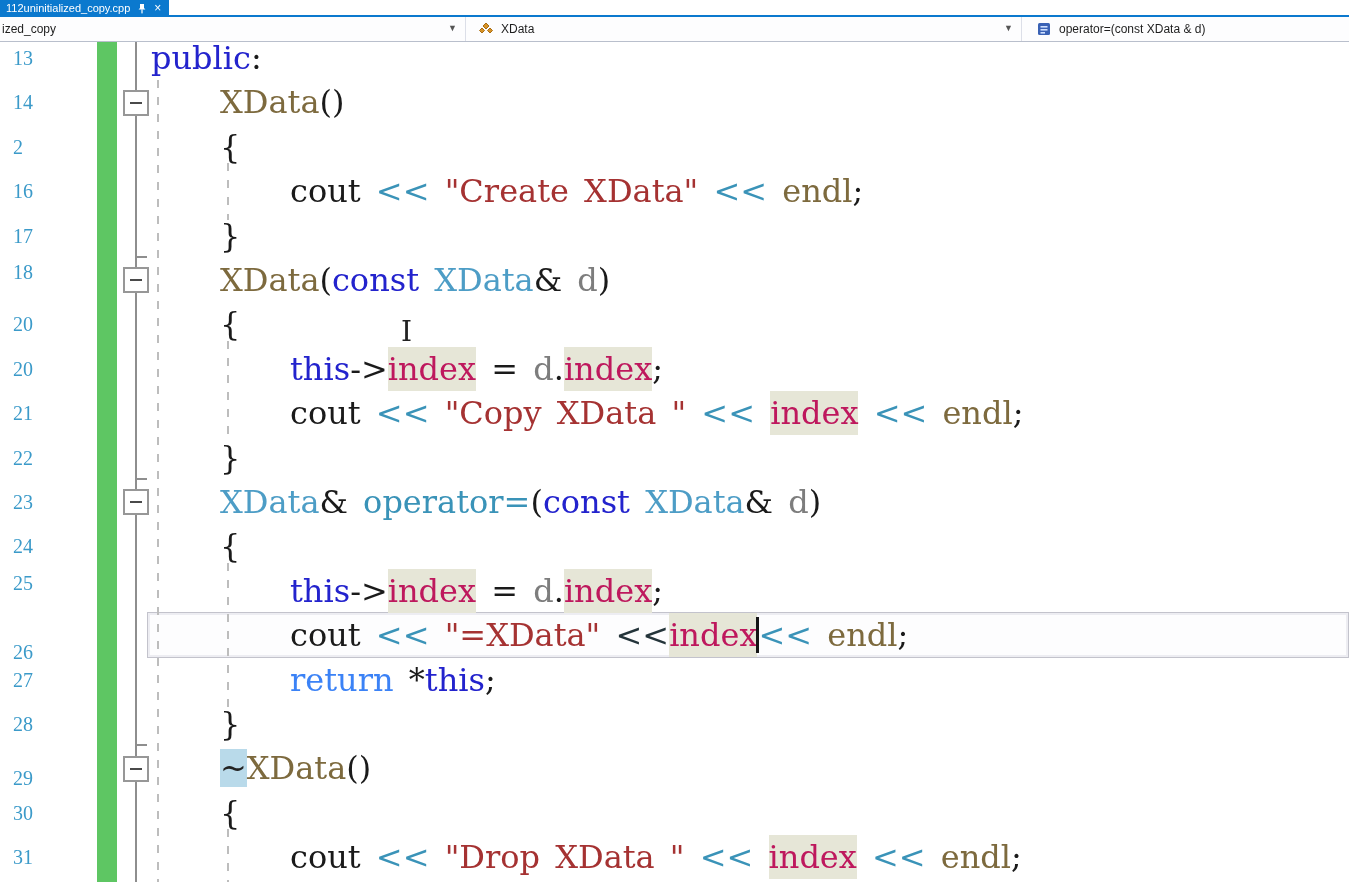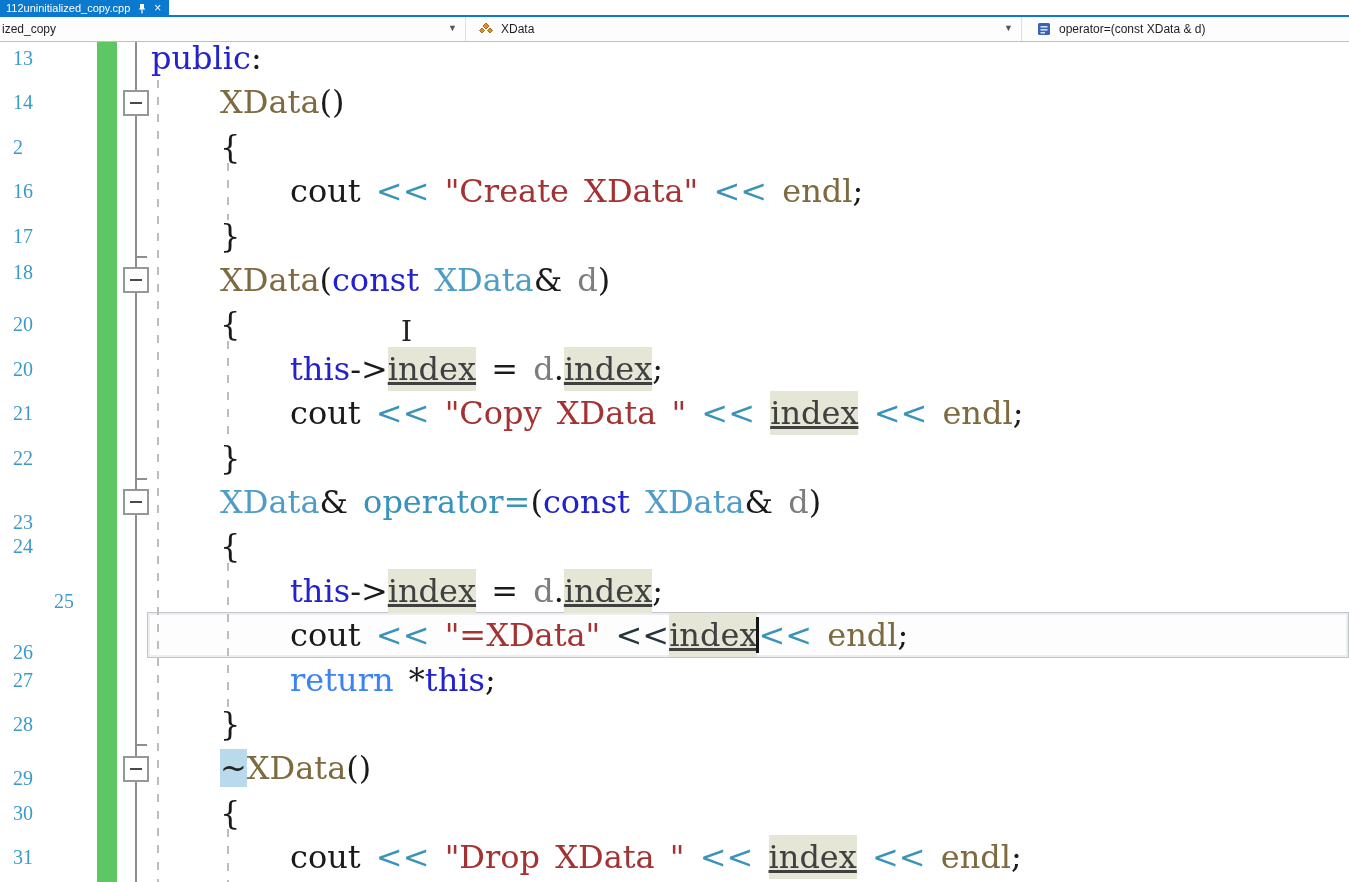--- a/index.html
+++ b/index.html
@@ -49,21 +49,21 @@
   .tok-pl{color:#1a1a1a}
   .tok-k{color:#2323cd}
   .tok-kc{color:#3b82f6}
   .tok-ty{color:#4d9dc6}
   .tok-fnop{color:#3a93b8}
   .tok-fn{color:#7d6a3e}
   .tok-st{color:#a53232}
   .tok-opr{color:#3a93b8}
   .tok-opd{color:#24343a}
   .tok-pa{color:#7d7d7d}
-  .tok-hl{color:#404040;background:var(--hl);box-shadow:0 -3px 0 var(--hl),0 3px 0 var(--hl);text-decoration:underline;}
+  .tok-hl{color:#be185d;background:var(--hl);box-shadow:0 -3px 0 var(--hl),0 3px 0 var(--hl);}
   .tok-tl{color:#222;background:#b9daea;}
   .caret{display:inline-block;width:3px;height:36px;background:#151515;vertical-align:-7px;margin:0 -1px;}
 
   .ibeam{position:absolute;left:401px;top:276px;font-family:"DejaVu Serif",serif;
     font-size:28px;color:#222;line-height:28px;}
 </style>
 </head>
 <body>
 
 <div class="stage">
@@ -132,23 +132,23 @@
         <div class="line-number" style="top: -6px;">13</div>
         <div class="line-number" style="top: 38.4px;">14</div>
         <div class="line-number" style="top: 82.8px;">2</div>
         <div class="line-number" style="top: 127.2px;">16</div>
         <div class="line-number" style="top: 171.6px;">17</div>
         <div class="line-number" style="top: 208px;">18</div>
         <div class="line-number" style="top: 260.4px;">20</div>
         <div class="line-number" style="top: 304.8px;">20</div>
         <div class="line-number" style="top: 349.2px;">21</div>
         <div class="line-number" style="top: 393.6px;">22</div>
-        <div class="line-number" style="top: 438px; margin-top: 20px;">23</div>
+        <div class="line-number" style="top: 438px;">23</div>
         <div class="line-number" style="top: 482.4px;">24</div>
-        <div class="line-number" style="top: 537px; margin-left: 41px;">25</div>
+        <div class="line-number" style="top: 519px;">25</div>
         <div class="line-number" style="top: 588px;">26</div>
         <div class="line-number" style="top: 615.6px;">27</div>
         <div class="line-number" style="top: 660px;">28</div>
         <div class="line-number" style="top: 704.4px; margin-top: 10px;">29</div>
         <div class="line-number" style="top: 748.8px;">30</div>
         <div class="line-number" style="top: 793.2px;">31</div>
       </div>
     <div id="code">
         <div class="code-line" style="top: -6px; left: 151px;"><span class="tok-k">public</span><span class="tok-pl">:</span></div>
         <div class="code-line" style="top: 38.4px; left: 220px;"><span class="tok-fn">XData</span><span class="tok-pl">()</span></div>

